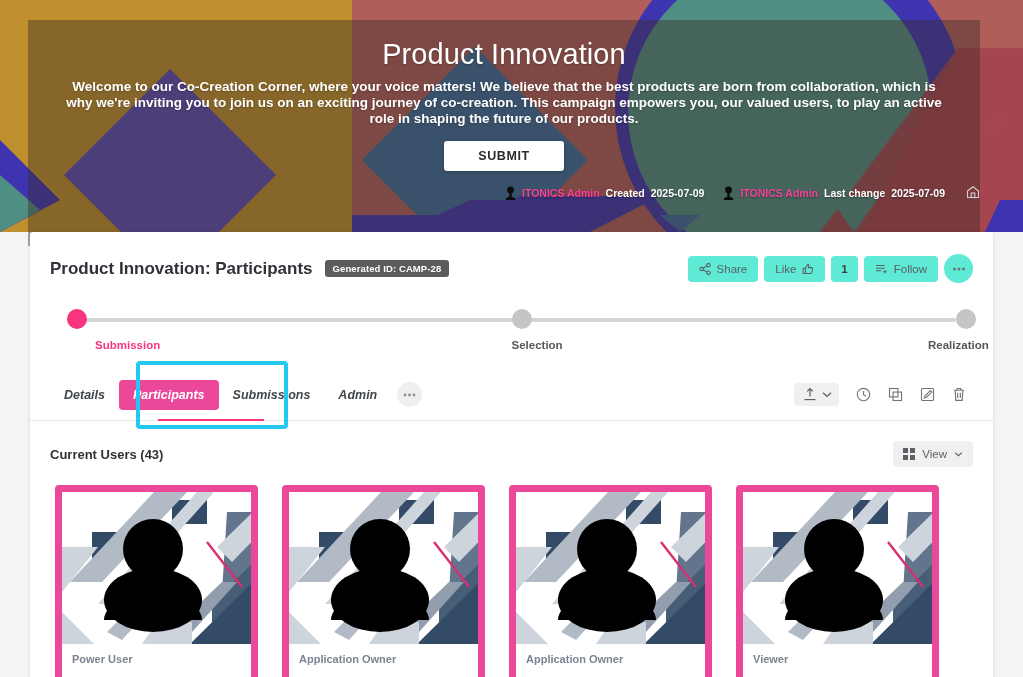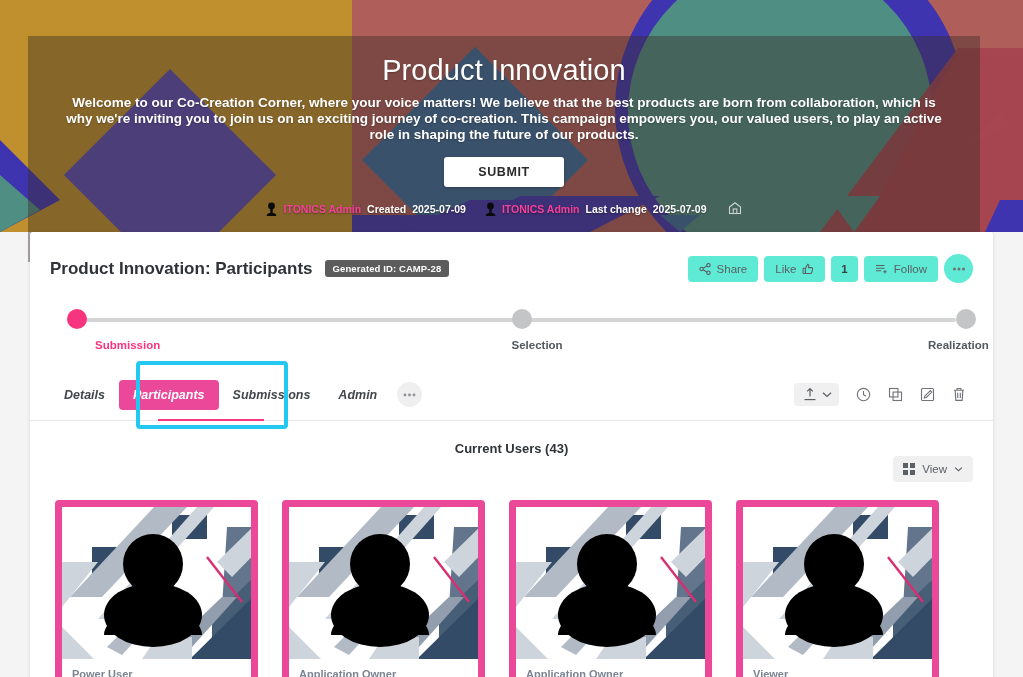--- a/index.html
+++ b/index.html
@@ -24,21 +24,21 @@
   #page-below {
     position: absolute;
     left: 0; top: 232px;
     width: 1023px; height: 445px;
     background: #f4f4f5;
   }
 
   
   #hero {
     position: absolute;
-    left: 28px; top: 36px;
+    left: 28px; top: 20px;
     width: 952px; height: 226px;
     background: rgba(58,46,38,0.42);
     color: #ffffff;
     text-align: center;
     overflow: hidden;
   }
   #hero-title {
     margin: 0;
     padding-top: 18px;
     font-size: 29px;
@@ -66,21 +66,21 @@
     font-weight: 700;
     letter-spacing: 0.6px;
     cursor: pointer;
     font-family: "Liberation Sans", sans-serif;
     box-shadow: 0 1px 3px rgba(0,0,0,0.25);
   }
   #hero-meta {
     margin-top: 14px;
     display: flex;
     align-items: center;
-    justify-content: center;
+    justify-content: flex-end;
     gap: 7px;
     font-size: 10.5px;
     font-weight: 700;
     text-shadow: 0 1px 2px rgba(0,0,0,0.4);
   }
   .meta-group { display: flex; align-items: center; gap: 6px; }
   .meta-user { color: #f7409b; }
   .meta-label { color: #ffffff; font-weight: 600; }
   .meta-date { color: #ffffff; font-weight: 700; }
   .person-icon { width: 11px; height: 14px; display: block; }
@@ -255,21 +255,20 @@
     color: #5b6066;
     cursor: pointer;
     margin-right: 6px;
   }
 
   
   #users-head {
     display: flex;
     align-items: center;
     padding: 20px 20px 0 20px;
-    flex-direction: column;
   }
   #users-title {
     font-size: 13px;
     font-weight: 700;
     color: #2f3337;
   }
   #view-btn {
     margin-left: auto;
     background: #f0f0f1;
     border: 0;

